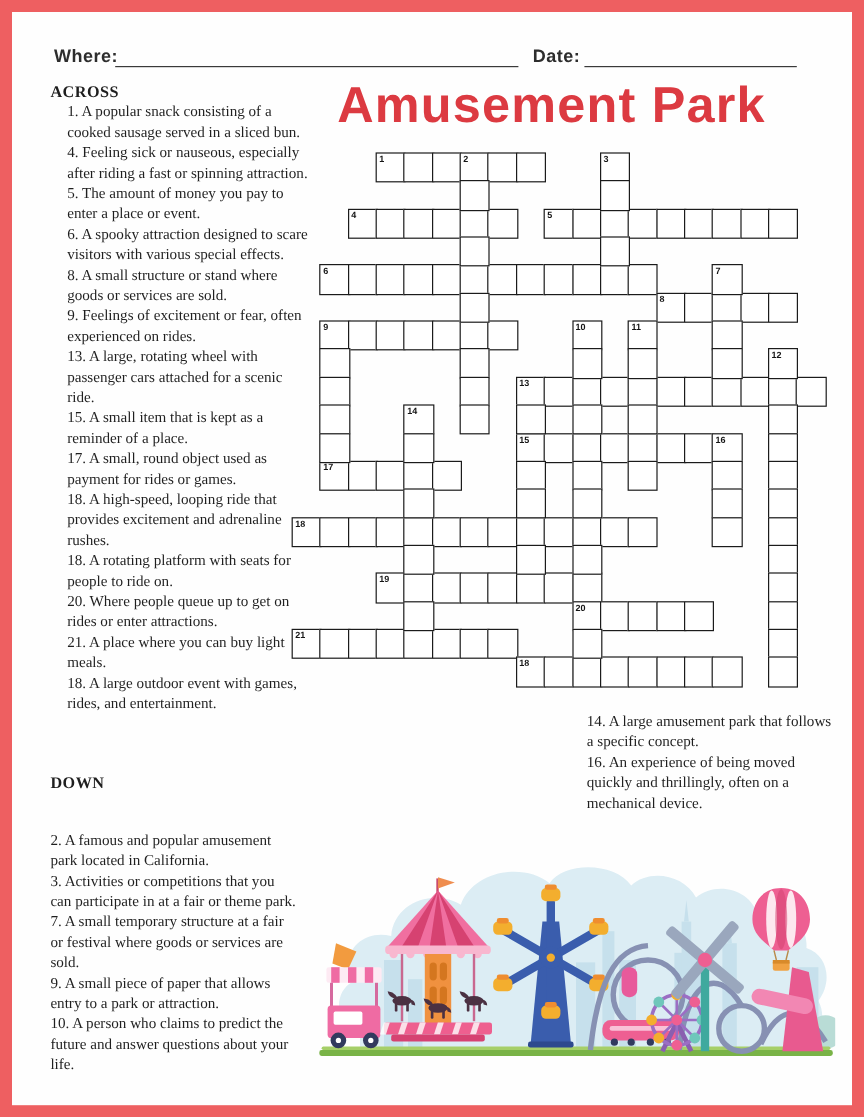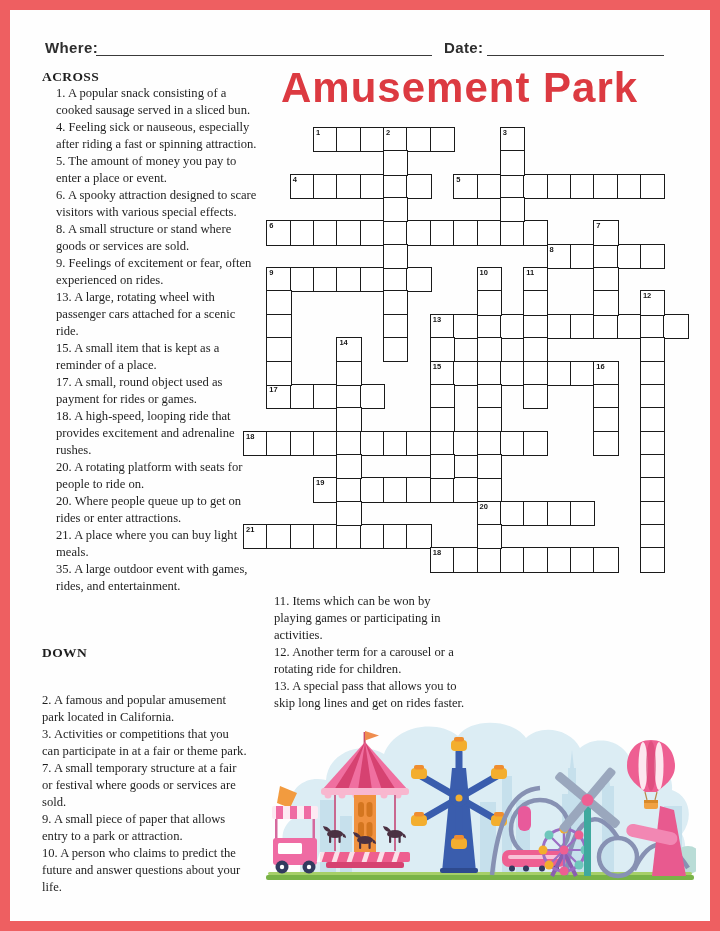--- a/index.html
+++ b/index.html
@@ -41,39 +41,38 @@
       <p class="clue">1. A popular snack consisting of a cooked sausage served in a sliced bun.</p>
       <p class="clue">4. Feeling sick or nauseous, especially after riding a fast or spinning attraction.</p>
       <p class="clue">5. The amount of money you pay to enter a place or event.</p>
       <p class="clue">6. A spooky attraction designed to scare visitors with various special effects.</p>
       <p class="clue">8. A small structure or stand where goods or services are sold.</p>
       <p class="clue">9. Feelings of excitement or fear, often experienced on rides.</p>
       <p class="clue">13. A large, rotating wheel with passenger cars attached for a scenic ride.</p>
       <p class="clue">15. A small item that is kept as a reminder of a place.</p>
       <p class="clue">17. A small, round object used as payment for rides or games.</p>
       <p class="clue">18. A high-speed, looping ride that provides excitement and adrenaline rushes.</p>
-      <p class="clue">20. A rotating platform with seats for people to ride on.</p>
+      <p class="clue">18. A rotating platform with seats for people to ride on.</p>
       <p class="clue">20. Where people queue up to get on rides or enter attractions.</p>
       <p class="clue">21. A place where you can buy light meals.</p>
-      <p class="clue">35. A large outdoor event with games, rides, and entertainment.</p>
+      <p class="clue">18. A large outdoor event with games, rides, and entertainment.</p>
     </div>
 
   <div class="sec-head" style="left:42px;top:645px;">DOWN</div>
   <div class="clues" style="left:42px;top:692px;width:206px;">
       <p class="clue">2. A famous and popular amusement park located in California.</p>
       <p class="clue">3. Activities or competitions that you can participate in at a fair or theme park.</p>
       <p class="clue">7. A small temporary structure at a fair or festival where goods or services are sold.</p>
       <p class="clue">9. A small piece of paper that allows entry to a park or attraction.</p>
       <p class="clue">10. A person who claims to predict the future and answer questions about your life.</p>
     </div>
 
-  <div class="clues" style="left:274px;top:593px;width:197px;">
-      <p class="clue">11. Items which can be won by playing games or participating in activities.</p>
-      <p class="clue">12. Another term for a carousel or a rotating ride for children.</p>
-      <p class="clue">13. A special pass that allows you to skip long lines and get on rides faster.</p>
+  <div class="clues" style="left:489px;top:593px;width:204px;">
+      <p class="clue">14. A large amusement park that follows a specific concept.</p>
+      <p class="clue">16. An experience of being moved quickly and thrillingly, often on a mechanical device.</p>
     </div>
 
   <div class="grid-host">
       <div class="gcell" style="left: 70.05px; top: 0px; width: 25.25px; height: 25.25px;">
         <span class="gnum">1</span>
       </div>
       <div class="gcell" style="left: 93.4px; top: 0px; width: 25.25px; height: 25.25px;"></div>
       <div class="gcell" style="left: 116.75px; top: 0px; width: 25.25px; height: 25.25px;"></div>
       <div class="gcell" style="left: 140.1px; top: 0px; width: 25.25px; height: 25.25px;">
         <span class="gnum">2</span>

